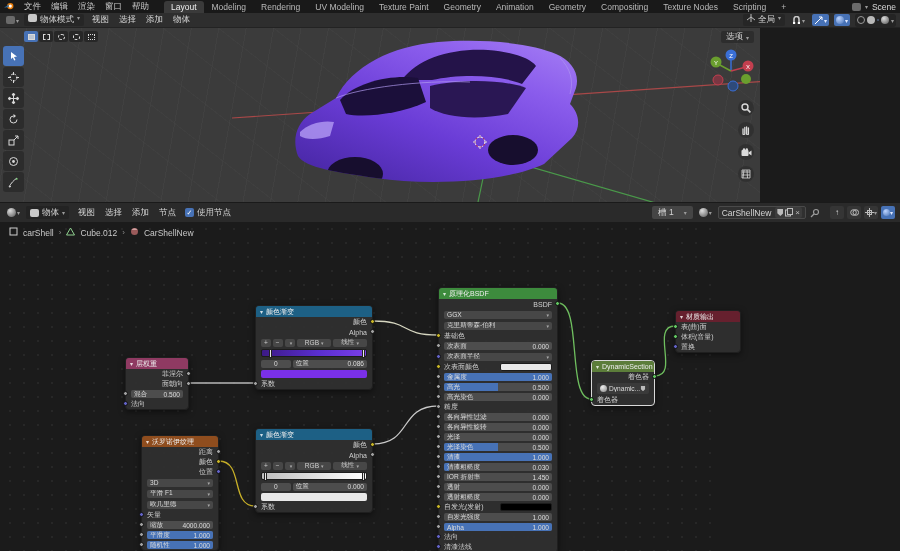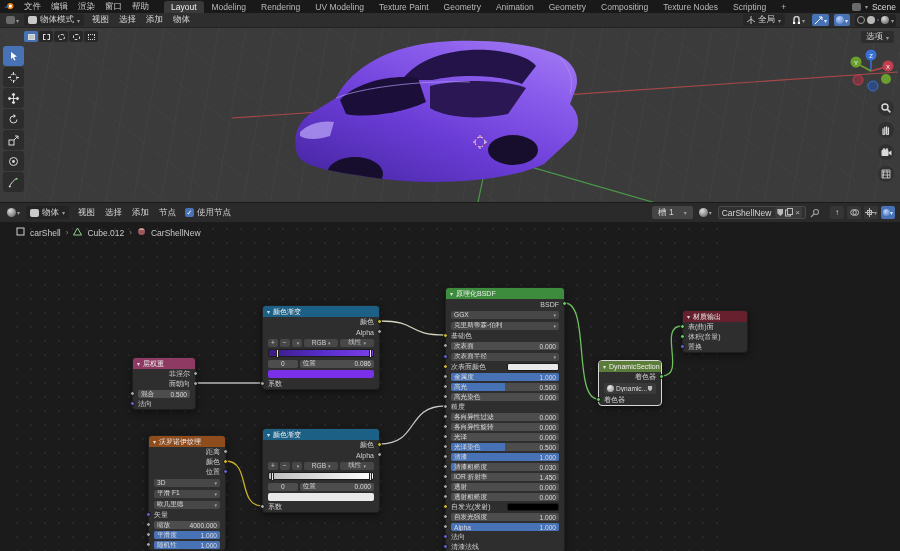--- a/index.html
+++ b/index.html
@@ -15,35 +15,35 @@
   .tabs{display:flex;margin-left:8px;gap:1px}
   .tab{padding:1px 7px;border-radius:3px 3px 0 0;color:#b9b9b9}
   .tab.active{background:#3a3a3a;color:#f0f0f0}
   .tb-right{margin-left:auto;display:flex;align-items:center;gap:4px;color:#d9d9d9}
   .mini-ic{display:inline-block;width:9px;height:8px;background:#6a6a6a;border-radius:2px}
   .caret{font-size:6px;color:#9a9a9a}
 
   
   .vph{position:absolute;left:0;top:13px;width:900px;height:15px;background:#2e2e2e;
     display:flex;align-items:center;font-size:8.5px;gap:3px;padding:0 4px;border-bottom:1px solid #232323}
-  .vph .dd{display:flex;align-items:center;gap:3px;background:#262626;border-radius:2px;
+  .vph .dd{display:flex;align-items:flex-start;gap:3px;background:#262626;border-radius:2px;
     padding:0 4px;height:12px}
   .vph-right{margin-left:auto;display:flex;align-items:center;gap:5px}
   .icbtn{display:flex;align-items:center;gap:1px;height:12px;padding:0 2px;border-radius:2px}
   .icbtn.blue{background:#4772b6}
   .sph-group{display:flex;align-items:center;background:#242424;border-radius:3px;height:13px;padding:0 2px;gap:2px}
   .sph{width:8px;height:8px;border-radius:50%}
   .sph.wire{border:1px solid #9a9a9a;background:transparent}
   .sph.solid{background:#b9b9b9}
   .sph.mat{background:radial-gradient(circle at 35% 30%,#bcd4ff,#4772b6)}
   .sph.rend{background:radial-gradient(circle at 35% 30%,#ddd,#555)}
   .seg-active{background:#4c5d79;border-radius:2px;padding:1px}
 
   
-  .viewport{position:absolute;left:0;top:28px;width:900px;height:174px;overflow:hidden;
+  .viewport{position:absolute;left:0;top:28px;width:760px;height:174px;overflow:hidden;
     background:
       repeating-linear-gradient(100deg,transparent 0 26px,#45454588 26px 27px),
       repeating-linear-gradient(38deg,transparent 0 33px,#42424288 33px 34px),#3b3b3b}
   .vp-overlay{position:absolute;left:121px;top:33px;font-size:8.5px;color:#dedede;
     text-shadow:0 1px 1px #000;line-height:13px}
   .toolcol{position:absolute;left:3px;top:18px;display:flex;flex-direction:column;gap:1px}
   .tool{width:21px;height:20px;background:#2c2c2c;border-radius:3px;display:flex;
     align-items:center;justify-content:center;font-size:10px;color:#d9d9d9}
   .tool.active{background:#4772b6;color:#fff}
   .selmodes{position:absolute;left:24px;top:3px;display:flex;gap:1px}
@@ -65,21 +65,21 @@
   .neh-mid{margin-left:auto;display:flex;align-items:center;gap:4px}
   .slot{background:#454545;border-radius:2px;height:13px;padding:0 6px;display:flex;align-items:center;gap:10px}
   .namefield{background:#303030;border:1px solid #4a4a4a;border-radius:2px;height:13px;
     display:flex;align-items:center;padding:0 3px;gap:4px}
   .nf-icons{display:flex;align-items:center;gap:2px;background:#3c3c3c;border-radius:2px;padding:0 2px;height:11px}
   .neh-right{display:flex;align-items:center;gap:3px;margin-left:6px}
   .sqbtn{width:14px;height:13px;background:#353535;border-radius:2px;display:flex;align-items:center;justify-content:center;font-size:8px}
   .sqbtn.blue{background:#4772b6}
 
   
-  .canvas{position:absolute;left:10px;top:222px;width:716px;height:329px;
+  .canvas{position:absolute;left:3px;top:222px;width:716px;height:329px;
     background:radial-gradient(#272727 1px,transparent 1.3px) 0 0/14px 14px,#1b1b1b}
   .breadcrumb{position:absolute;left:6px;top:5px;display:flex;align-items:center;gap:5px;
     font-size:8.5px;color:#c9c9c9;z-index:5}
   .bc-sep{color:#8a8a8a;font-size:8px}
   #wires{position:absolute;left:0;top:0;z-index:1}
   #nodes{position:absolute;left:0;top:0;width:100%;height:100%;z-index:2}
 
   .node{position:absolute;background:#2f2f2ff2;border:1px solid #1f1f1f;border-radius:4px;
     box-shadow:0 2px 6px rgba(0,0,0,.5);font-size:7px;color:#cfcfcf}
   .node.sel{border-color:#d8d8d8}

